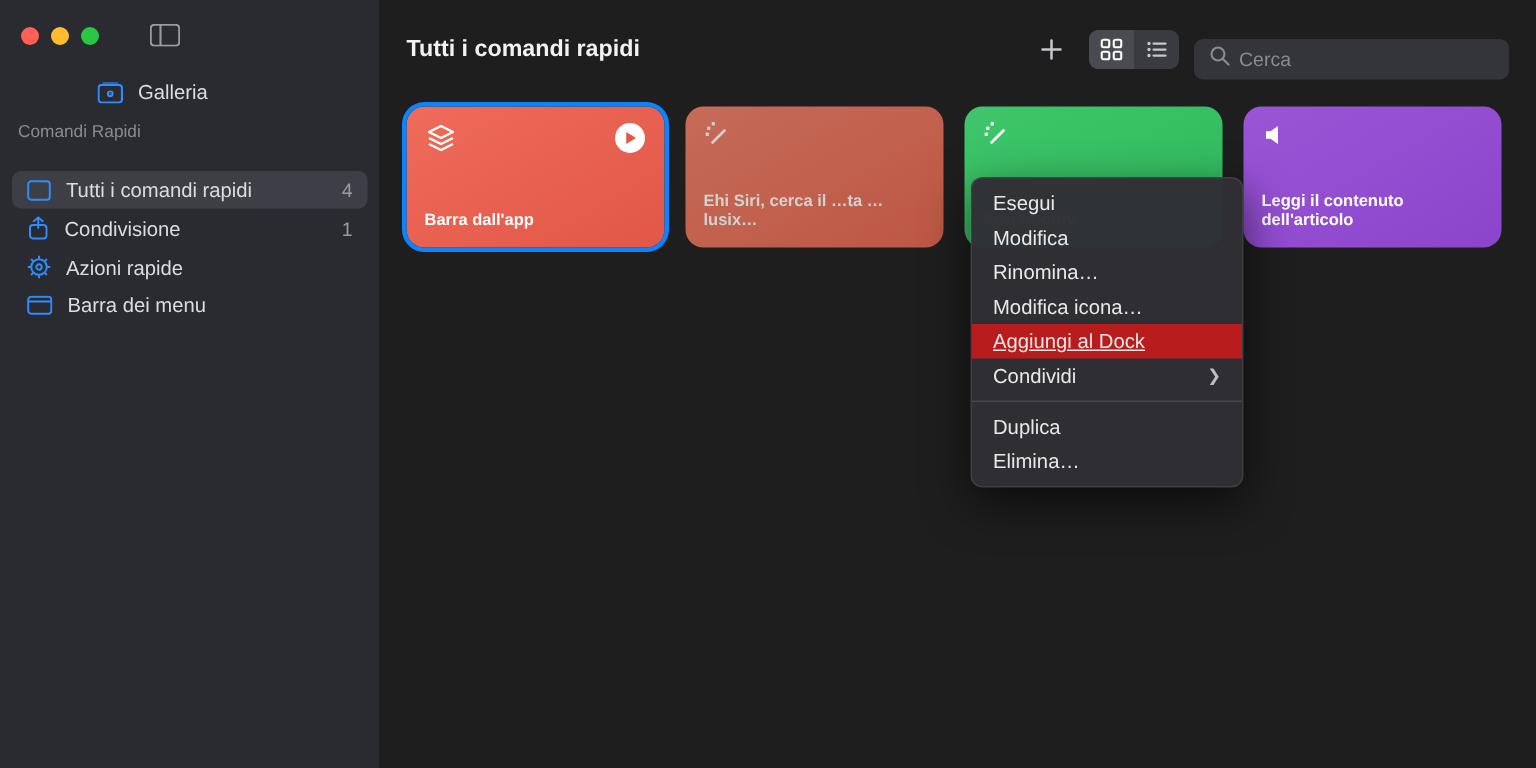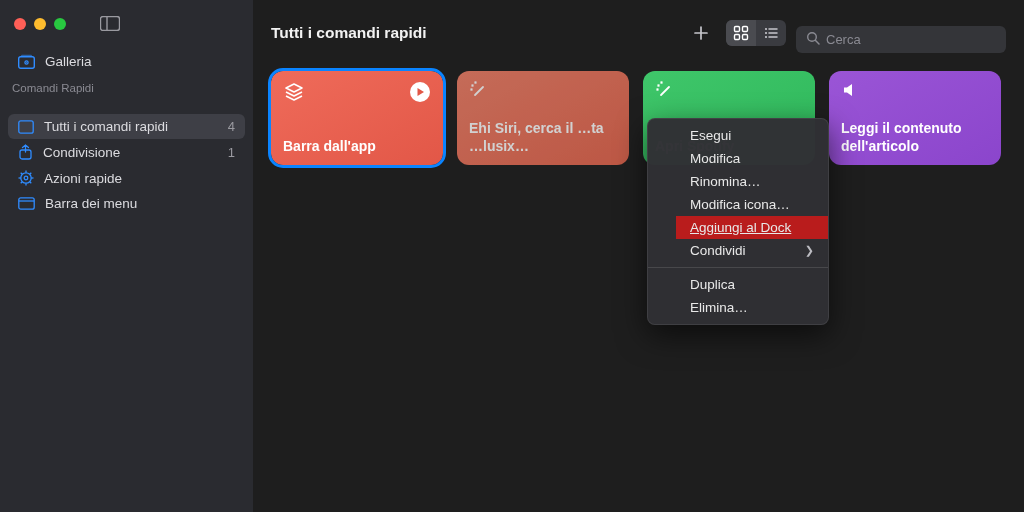--- a/index.html
+++ b/index.html
@@ -5,48 +5,48 @@
 * { margin: 0; padding: 0; box-sizing: border-box; font-family: -apple-system, BlinkMacSystemFont, "Segoe UI", "Helvetica Neue", sans-serif; }
 body { width: 1024px; height: 512px; background: #1e1e1e; overflow: hidden; color: #e8e8e8; }
 .window { display: flex; width: 100%; height: 100%; }
 .sidebar { width: 253px; background: #2a2b30; display: flex; flex-direction: column; padding-top: 8px; }
 .traffic-lights { display: flex; gap: 8px; padding: 8px 14px 0; align-items: center; }
 .tl { width: 12px; height: 12px; border-radius: 50%; }
 .tl.red { background: #ff5f57; }
 .tl.yellow { background: #febc2e; }
 .tl.green { background: #28c840; }
 .sidebar-toggle { margin-left: 26px; display: flex; align-items: center; color: #9a9aa0; }
-.sidebar-section { margin-top: 18px; padding: 0 8px; }
+.sidebar-section { margin-top: 18px; padding: 0 8px; margin-left: 47px; }
 .sidebar-item { display: flex; align-items: center; padding: 5px 10px; border-radius: 6px; font-size: 13.5px; color: #dcdce0; cursor: pointer; gap: 10px; }
 .sidebar-item.selected { background: #3e3f46; }
 .sidebar-item .badge { margin-left: auto; color: #9a9aa0; font-size: 13px; }
 .sidebar-header { color: #8a8a92; font-size: 11.5px; font-weight: 400; padding: 8px 12px 20px; }
 .icon-blue { color: #2f8cff; display: inline-flex; }
 .main { flex: 1; background: #1e1e1e; display: flex; flex-direction: column; position: relative; }
 .toolbar { display: flex; align-items: center; padding: 12px 18px 10px; gap: 12px; }
 .title { font-size: 15.5px; font-weight: 700; color: #f2f2f2; }
 .toolbar-right { margin-left: auto; display: flex; align-items: center; gap: 10px; }
 .tb-btn { color: #c6c6cc; display: flex; align-items: center; justify-content: center; width: 30px; height: 26px; border-radius: 6px; cursor: pointer; }
 .seg { display: flex; background: #3a3b40; border-radius: 6px; overflow: hidden; }
 .seg .tb-btn { border-radius: 0; }
 .seg .tb-btn.active { background: #4a4b50; color: #fff; }
 .search { display: flex; align-items: center; background: #343539; border-radius: 6px; padding: 4px 10px; width: 210px; height: 27px; gap: 6px; margin-top: 14px; }
 .search input { background: transparent; border: none; outline: none; color: #dcdce0; font-size: 13px; width: 100%; }
 .search input::placeholder { color: #8a8a92; }
 .grid { padding: 8px 18px; display: flex; gap: 14px; flex-wrap: wrap; }
 .card { width: 172px; height: 94px; border-radius: 12px; padding: 10px 12px; display: flex; flex-direction: column; justify-content: space-between; color: #fff; cursor: pointer; position: relative; }
 .card.selected { outline: 3px solid #0a84ff; outline-offset: 0; }
 .card .card-top { display: flex; justify-content: space-between; align-items: flex-start; }
-.card .card-title { font-size: 14px; font-weight: 600; line-height: 1.25; }
+.card .card-title { font-size: 11px; font-weight: 600; line-height: 1.25; }
 .c-red { background: linear-gradient(150deg, #ef6b5a, #e25747); }
 .c-orange { background: linear-gradient(150deg, #f0836c, #e66a53); }
 .c-green { background: linear-gradient(150deg, #3fc66a, #2fb85b); }
 .c-purple { background: linear-gradient(150deg, #9a55d6, #8b45cc); }
 .context-menu { position: absolute; left: 394px; top: 118px; width: 182px; background: rgba(48,48,52,0.98); border: 1px solid rgba(255,255,255,0.08); border-radius: 8px; box-shadow: 0 10px 30px rgba(0,0,0,0.6); padding: 5px 0; font-size: 13.5px; }
-.menu-item { padding: 4px 14px; color: #e8e8e8; cursor: pointer; display: flex; align-items: center; justify-content: space-between; margin-left: 28px; }
+.menu-item { padding: 4px 14px; color: #e8e8e8; cursor: pointer; display: flex; align-items: center; justify-content: space-between; }
 .menu-item.highlight { background: #b91c1c; text-decoration: underline; }
 .menu-sep { height: 1px; background: rgba(255,255,255,0.12); margin: 5px 0; }
 .chev { color: #bcbcc2; font-size: 11px; }
 .card-dim { filter: brightness(0.82); }
 </style>
 </head>
 <body>
 
 <div class="window">
   <div class="sidebar">

